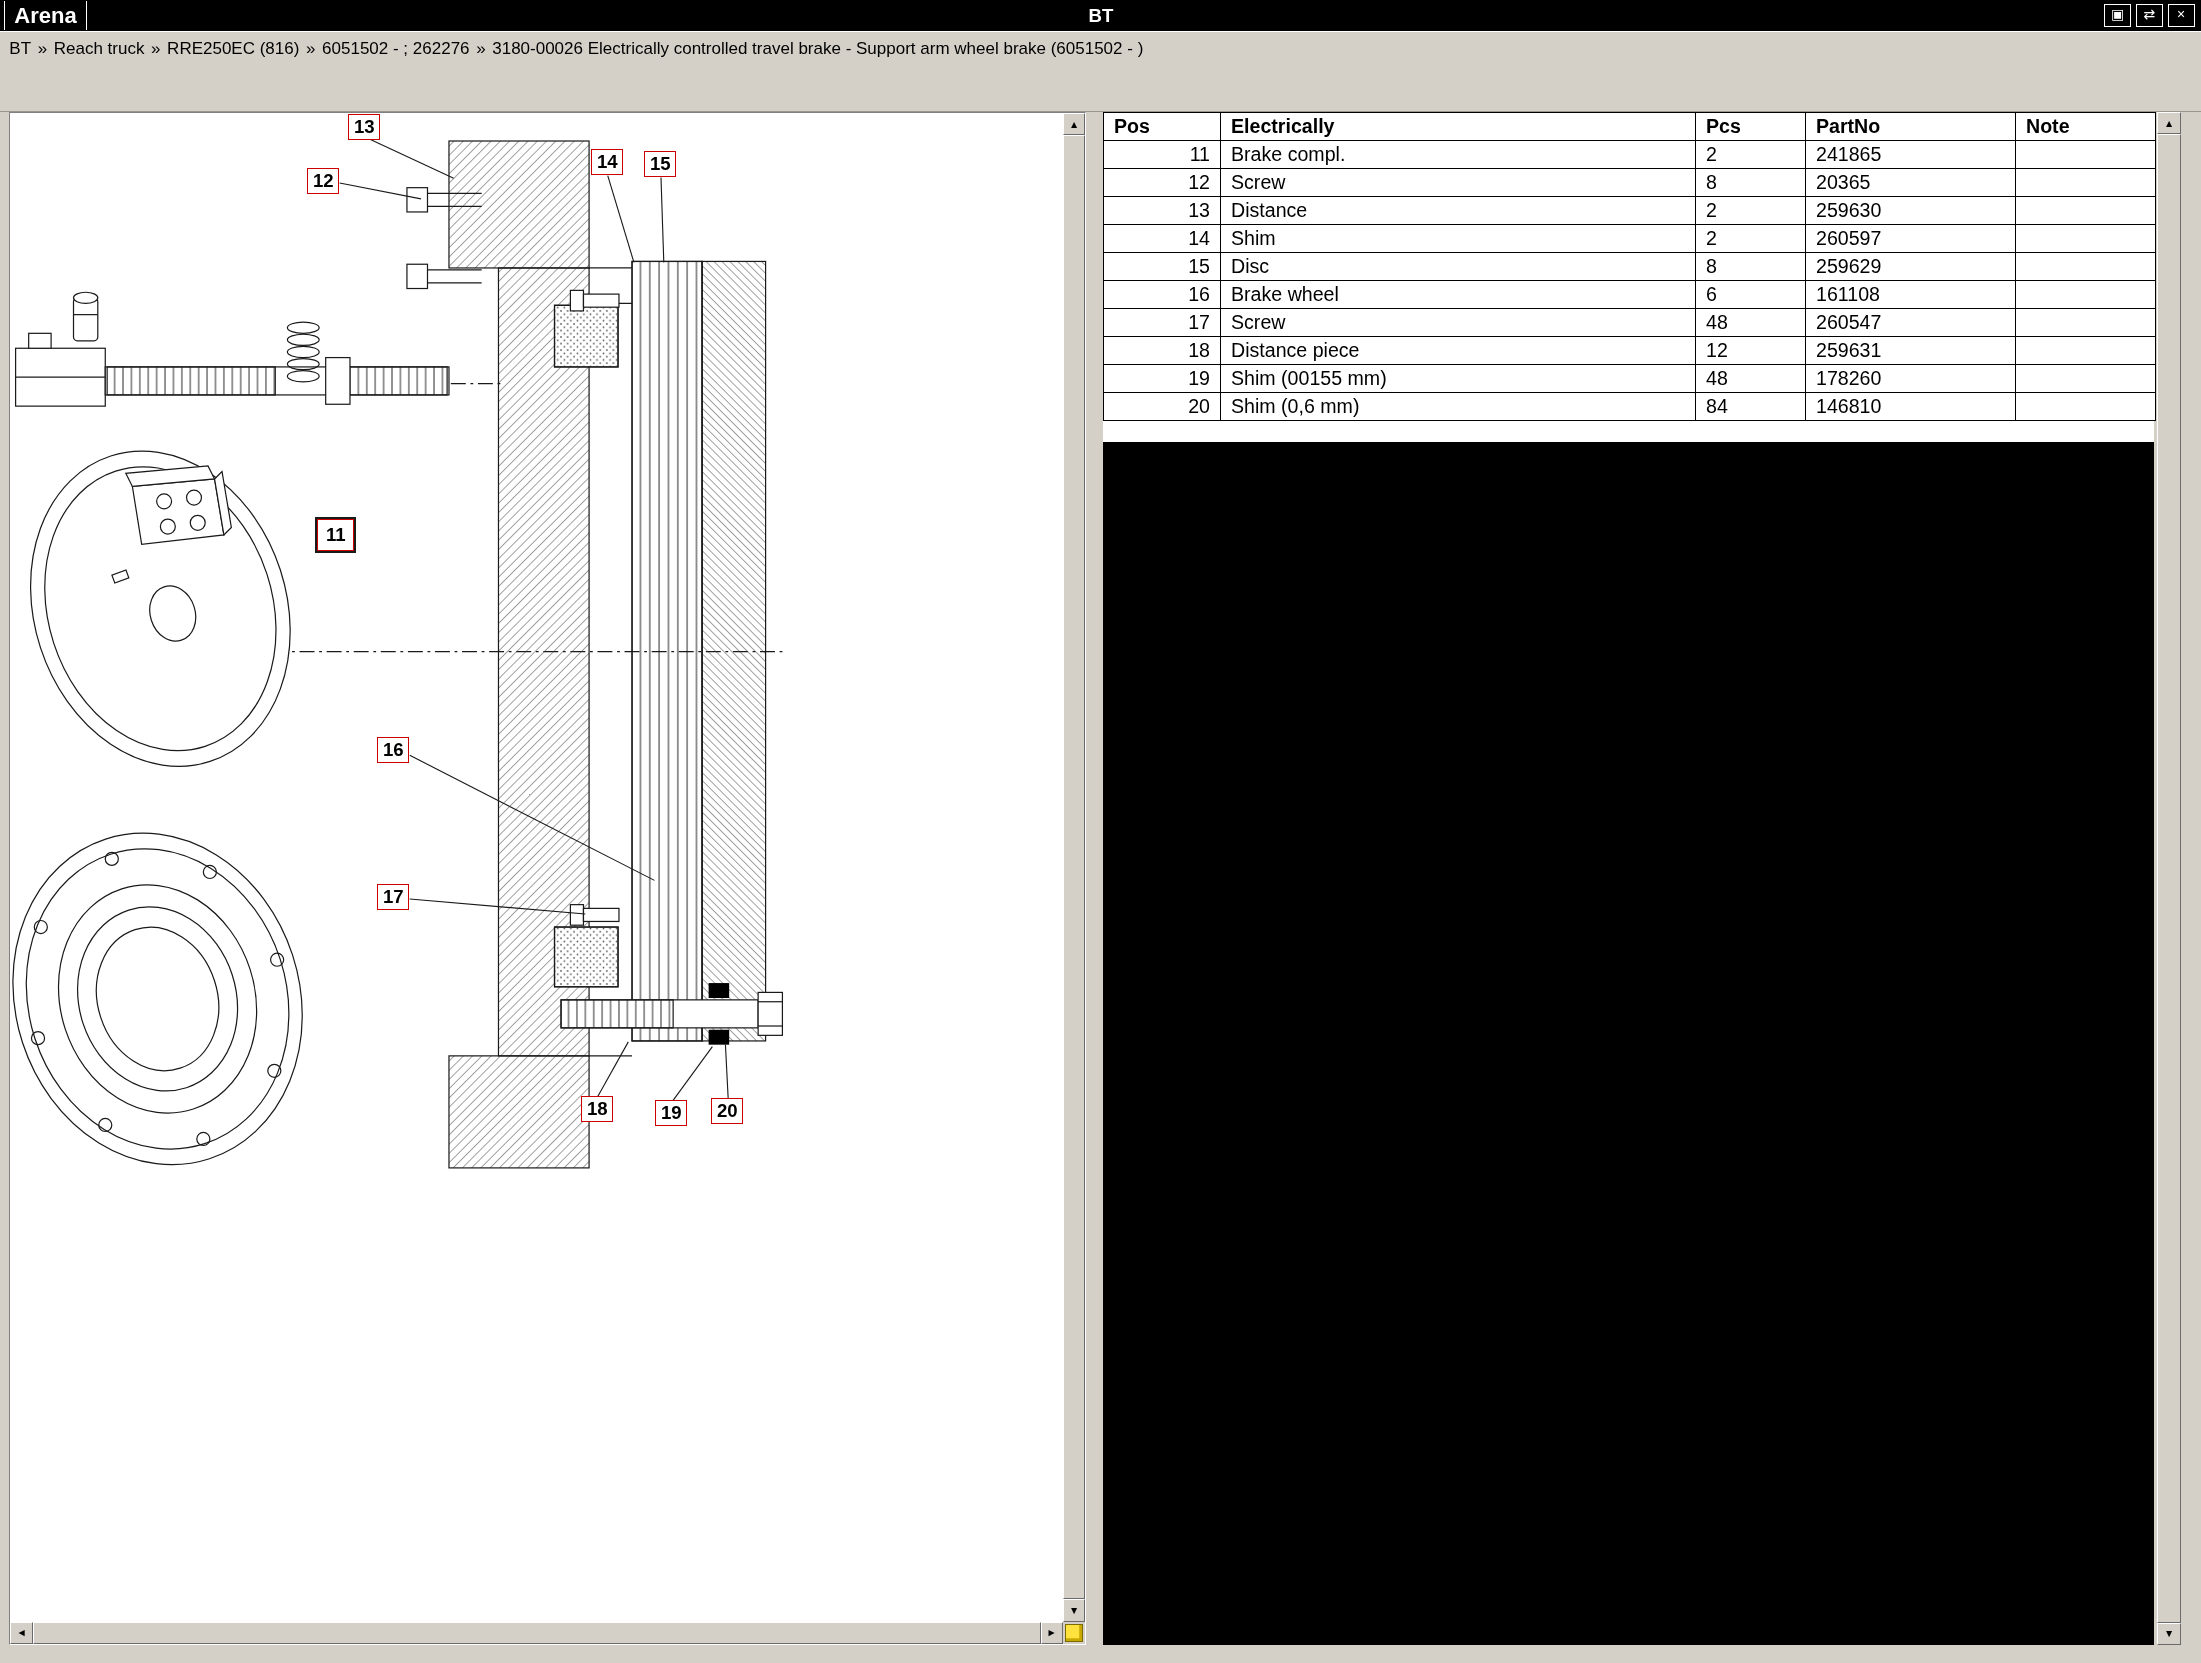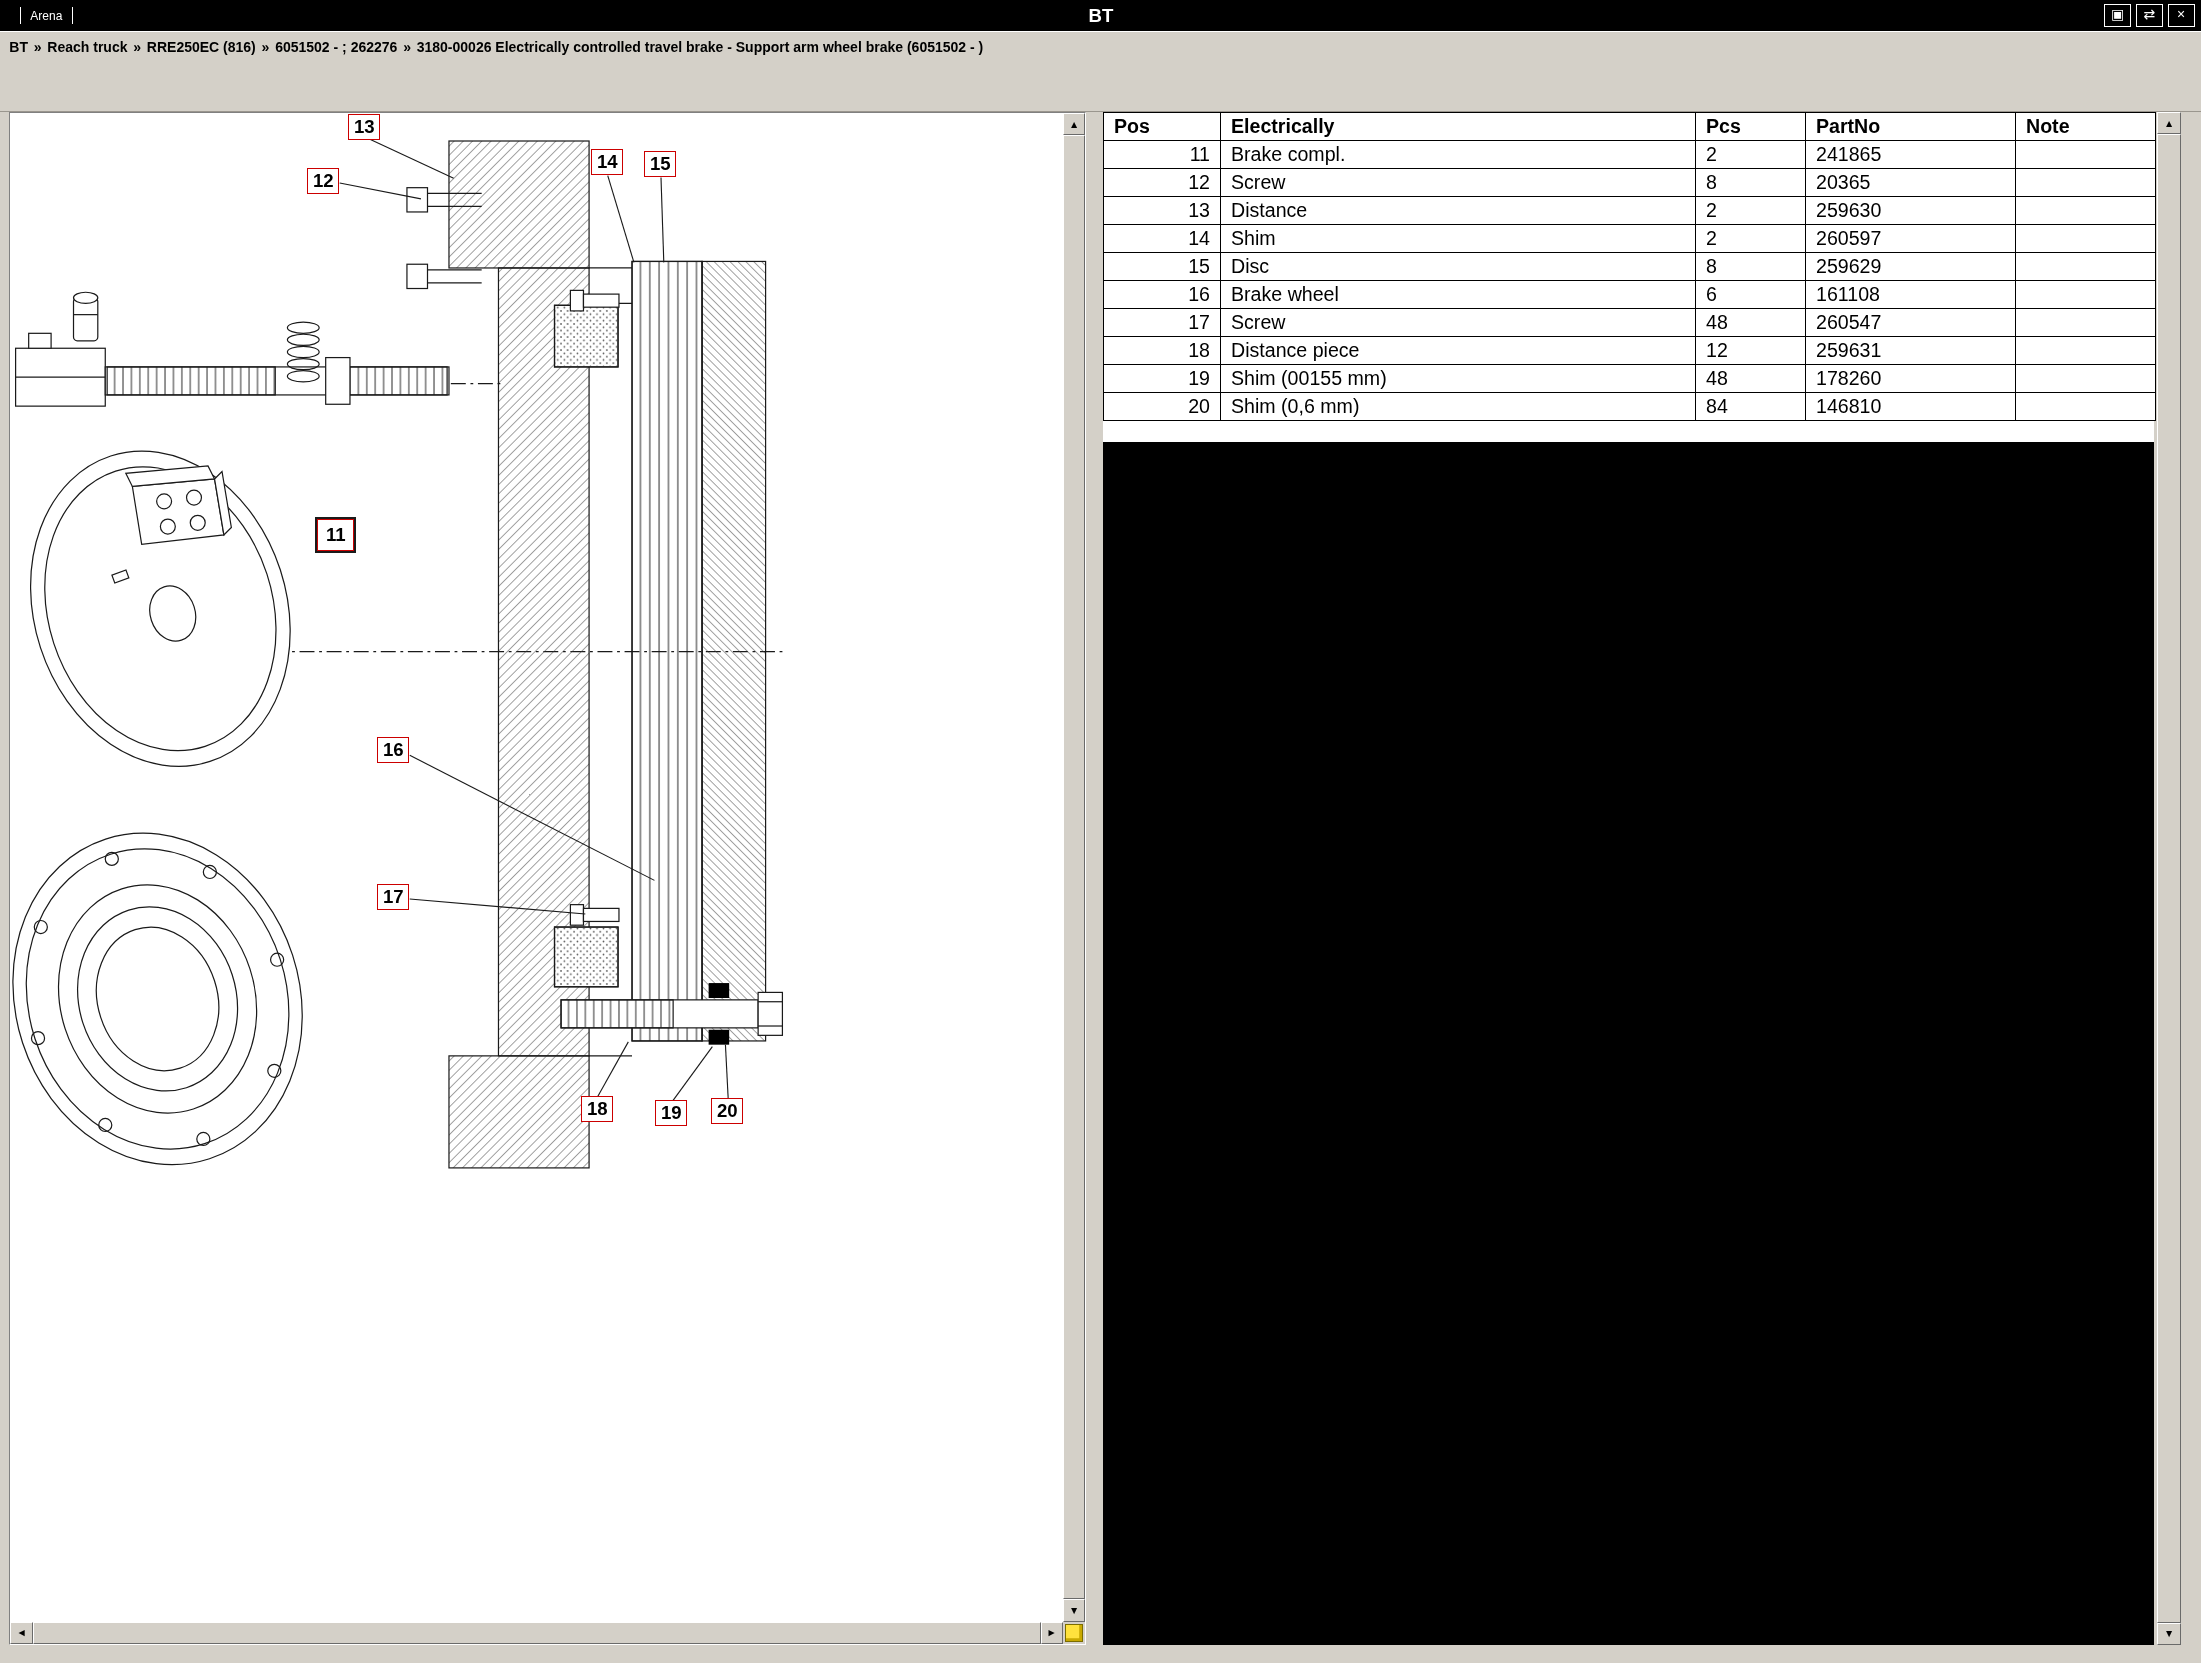--- a/index.html
+++ b/index.html
@@ -3,30 +3,30 @@
 <meta charset="utf-8">
 <style>
   html,body{margin:0;padding:0;}
   body{
     width:2202px;height:1663px;position:relative;overflow:hidden;
     background:#d4d0c8;font-family:"Liberation Sans",sans-serif;color:#000;
   }
   
   #titlebar{position:absolute;left:0;top:0;width:100%;height:31px;background:#000;color:#fff;
     display:flex;align-items:center;}
-  .app-label{font-weight:normal;font-size:12px;padding:1.9px 9.3px;margin-left:20px;
+  .app-label{font-weight:bold;font-size:22px;padding:1.9px 9.3px;margin-left:4px;
     border-left:0.9px solid #fff;border-right:0.9px solid #fff;}
   .title-center{position:absolute;left:0;right:0;text-align:center;font-weight:bold;font-size:18.6px;pointer-events:none;}
   .win-controls{margin-left:auto;display:flex;gap:4.7px;margin-right:7.5px;z-index:2;}
   .win-btn{width:25px;height:21.4px;border:0.9px solid #fff;color:#fff;font-size:14px;line-height:19.6px;
     text-align:center;background:#000;cursor:pointer;}
   
   #breadcrumb-bar{position:absolute;left:0;top:31px;width:100%;height:81px;background:#d4d0c8;
     border-top:0.9px solid #fff;border-bottom:0.9px solid #9a968e;box-sizing:border-box;}
-  #breadcrumb{padding:6.5px 9.3px;font-size:14px;font-weight:bold;white-space:nowrap;overflow:hidden;}
+  #breadcrumb{padding:6.5px 9.3px;font-size:17px;font-weight:normal;white-space:nowrap;overflow:hidden;}
   .bc-item{cursor:pointer;}
   .bc-sep{padding:0 1.9px;}
   
   #left-panel{position:absolute;left:9.3px;top:112px;width:1077px;height:1533px;background:#fff;
     border:1.9px solid;border-color:#808080 #fff #fff #808080;box-sizing:border-box;}
   .drawing-area{position:absolute;left:0;top:0;right:22.4px;bottom:22.4px;background:#fff;overflow:hidden;}
   .drawing-area svg{position:absolute;left:0;top:0;width:100%;height:100%;}
   
   .callout{position:absolute;box-sizing:border-box;width:32px;height:26px;background:#fff;
     border:1.9px solid #cc0000;color:#000;font-weight:bold;font-size:18.6px;

